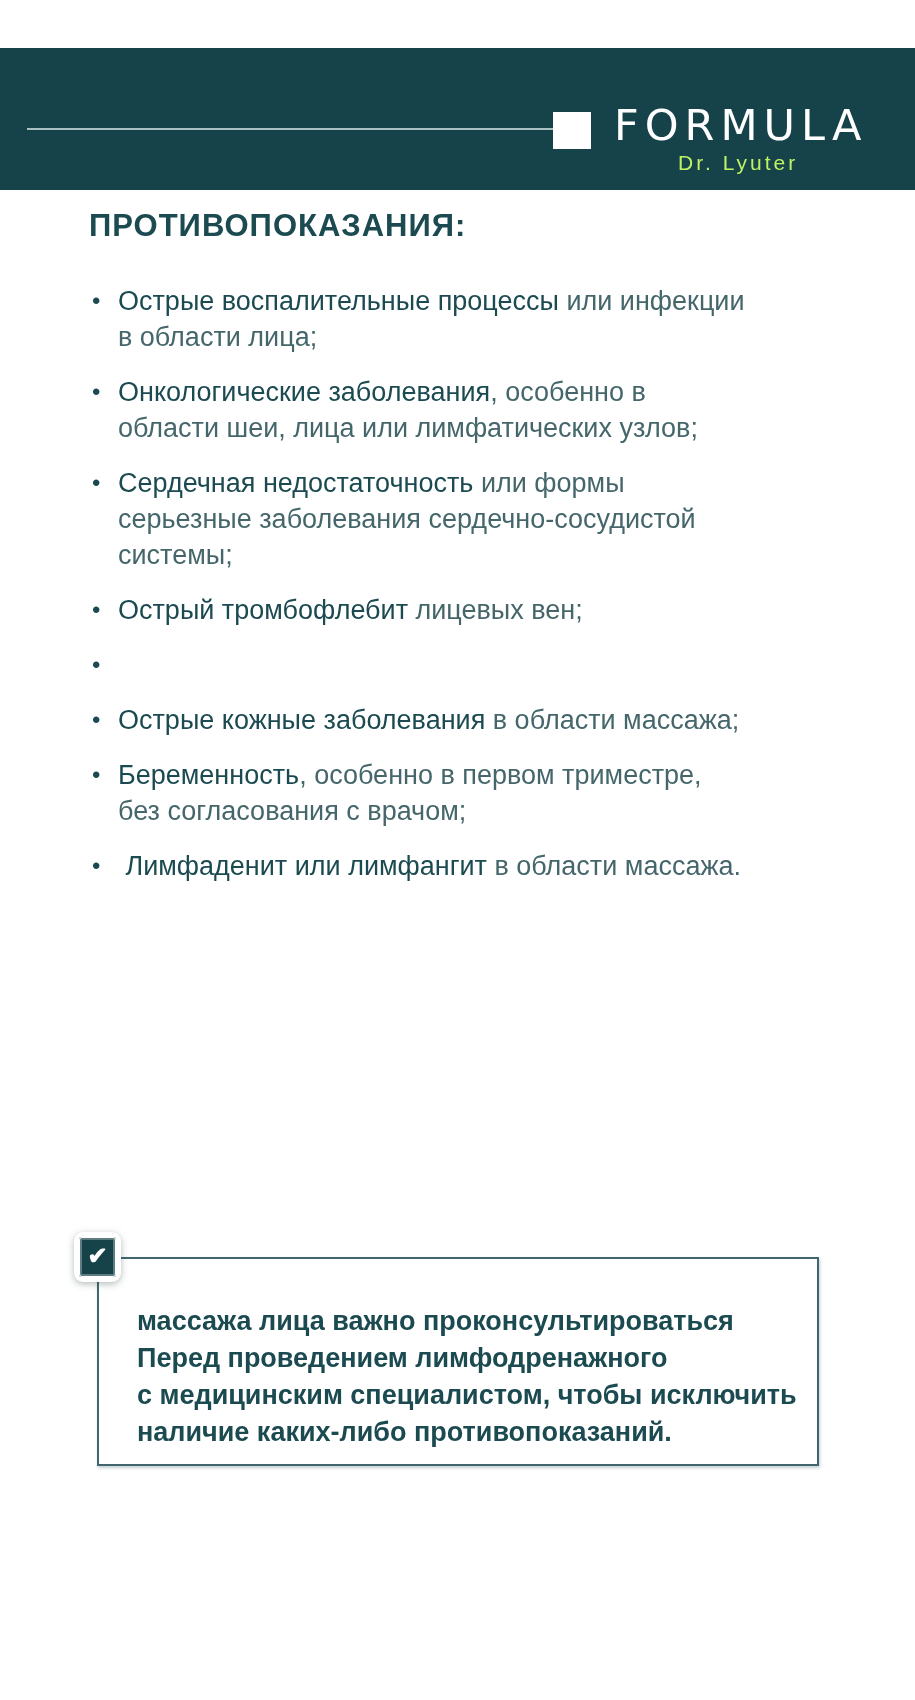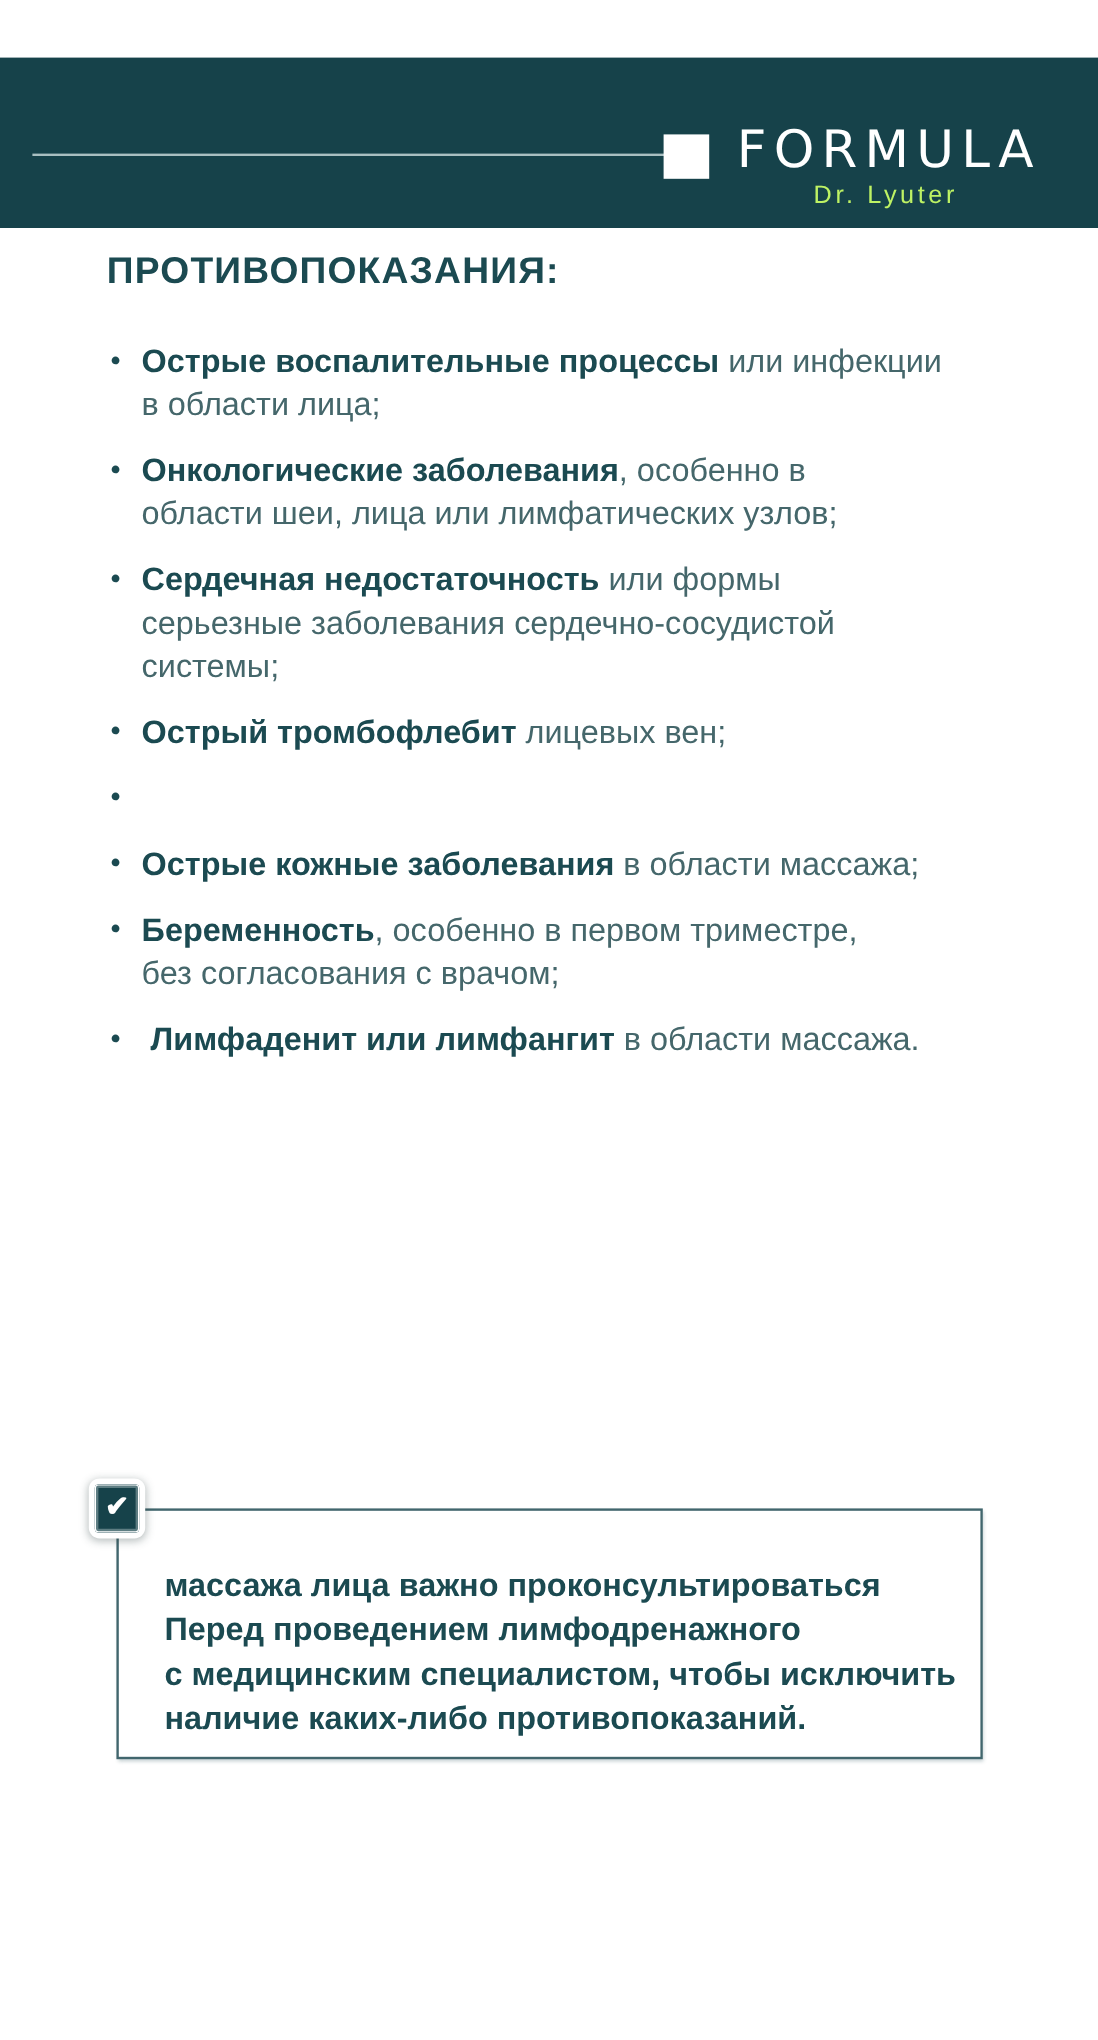--- a/index.html
+++ b/index.html
@@ -64,21 +64,21 @@
     display: flex;
     margin-bottom: 19px;
     font-size: 27px; line-height: 36px;
     color: #45676b;
   }
   .bullet {
     width: 26px; flex: 0 0 26px;
     color: #1b4a51;
     font-size: 24px; line-height: 36px;
   }
-  .seg-bold { font-weight: bold; color: #1b4a51; }
+  .seg-bold { font-weight: normal; color: #1b4a51; }
   .line { white-space: nowrap; }
 
   
   .note-box {
     position: absolute; left: 97px; top: 1257px;
     width: 722px; height: 209px;
     border: 2px solid #41666d;
     box-shadow: 1px 2px 3px rgba(22,66,74,0.25);
     box-sizing: border-box;
   }

